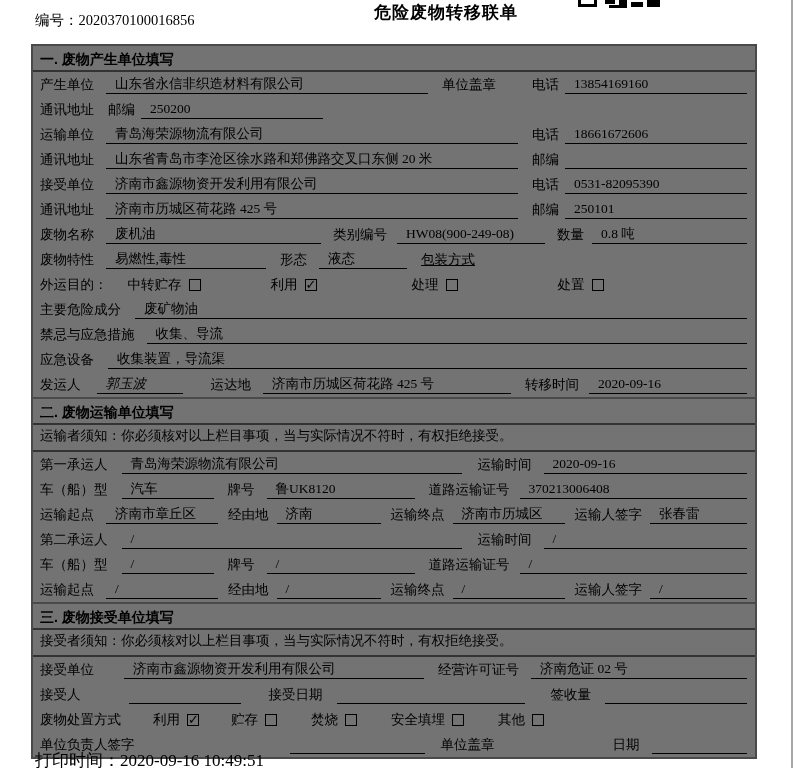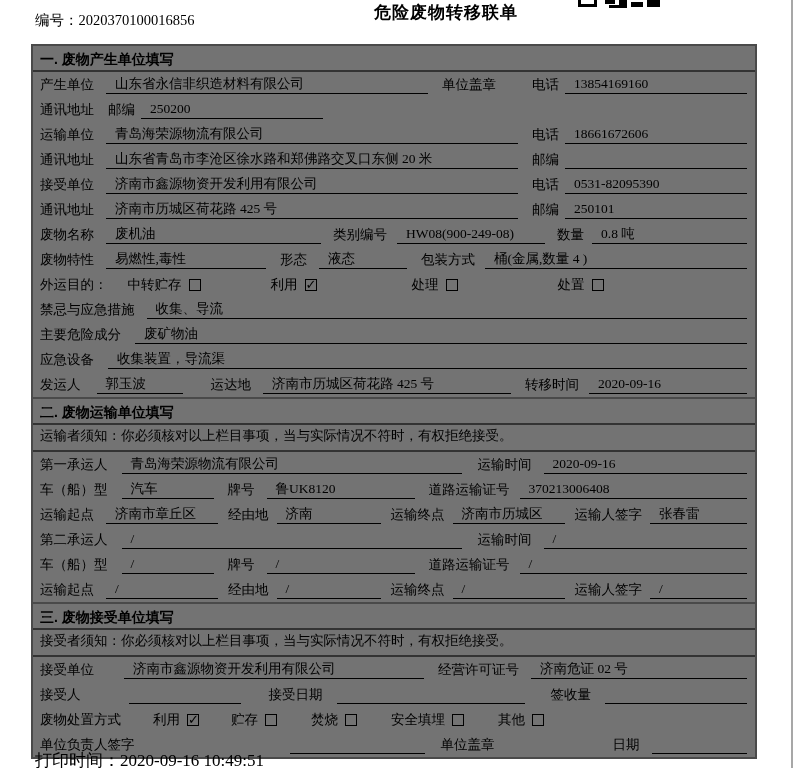--- a/index.html
+++ b/index.html
@@ -134,22 +134,21 @@
       <span class="val" style="width:148px; margin-left:10px;">HW08(900-249-08)</span>
       <span class="lbl" style="margin-left:12px;">数量</span>
       <span class="val grow" style="margin-left:8px;">0.8 吨</span>
     </div>
 
     <div class="row">
       <span class="lbl">废物特性</span>
       <span class="val" style="width:160px; margin-left:12px;">易燃性,毒性</span>
       <span class="lbl" style="margin-left:14px;">形态</span>
       <span class="val" style="width:88px; margin-left:12px;">液态</span>
-      <span class="lbl" style="margin-left:14px;">包装方式</span>
-      <span class="val grow" style="margin-left:10px;">桶(金属,数量 4 )</span>
+      <span class="lbl" style="margin-left:14px;text-decoration:underline;">包装方式</span>
     </div>
 
     <div class="row">
       <span class="lbl">外运目的：</span>
       <span class="opt" style="margin-left:20px;">
         <span class="lbl">中转贮存</span>
         <span class="cb"></span>
       </span>
       <span class="opt" style="margin-left:70px;">
         <span class="lbl">利用</span>
@@ -159,37 +158,37 @@
         <span class="lbl">处理</span>
         <span class="cb"></span>
       </span>
       <span class="opt" style="margin-left:100px;">
         <span class="lbl">处置</span>
         <span class="cb"></span>
       </span>
     </div>
 
     <div class="row">
+      <span class="lbl">主要危险成分</span>
+      <span class="val grow" style="margin-left:14px;">废矿物油</span>
+    </div>
+
+    <div class="row">
       <span class="lbl">禁忌与应急措施</span>
       <span class="val grow" style="margin-left:12px;">收集、导流</span>
     </div>
 
     <div class="row">
-      <span class="lbl">主要危险成分</span>
-      <span class="val grow" style="margin-left:14px;">废矿物油</span>
-    </div>
-
-    <div class="row">
       <span class="lbl">应急设备</span>
       <span class="val grow" style="margin-left:14px;">收集装置，导流渠</span>
     </div>
 
     <div class="row">
       <span class="lbl">发运人</span>
-      <span class="val" style="width:86px; margin-left:16px;">郭玉波</span>
+      <span class="val" style="width:86px; margin-left:16px;font-style:italic;">郭玉波</span>
       <span class="lbl" style="margin-left:28px;">运达地</span>
       <span class="val" style="width:248px; margin-left:12px;">济南市历城区荷花路 425 号</span>
       <span class="lbl" style="margin-left:14px;">转移时间</span>
       <span class="val grow" style="margin-left:10px;">2020-09-16</span>
     </div>
   </div>
 
   <div class="sec">
     <div class="sec-title">二. 废物运输单位填写</div>
 

